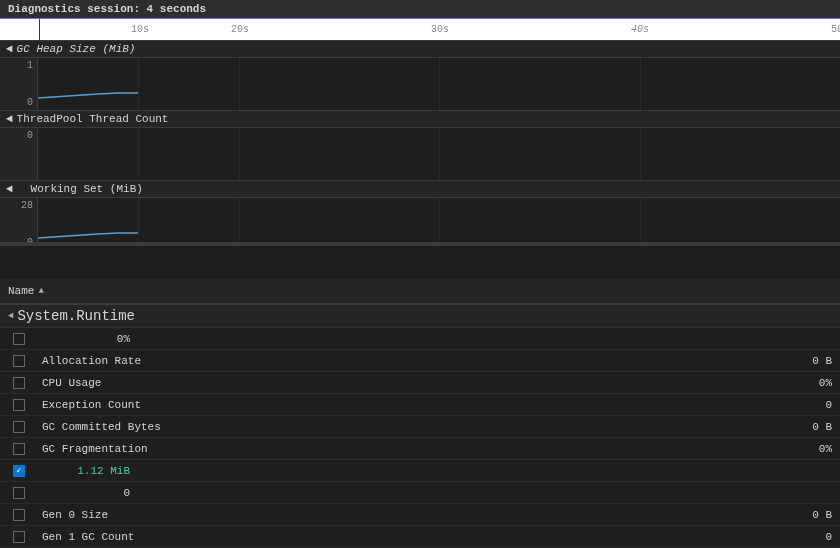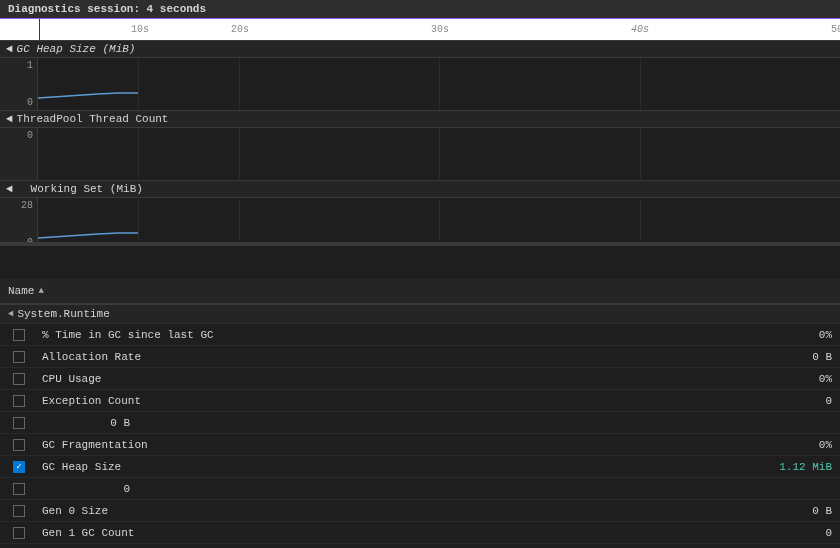--- a/index.html
+++ b/index.html
@@ -162,21 +162,21 @@
       gap: 4px;
     }
 
     .group-triangle {
       font-size: 9px;
       color: #aaa;
     }
 
     .group-name {
       color: #d4d4d4;
-      font-size: 11px;
+      font-size: 14px;
     }
 
     .metric-row {
       display: flex;
       align-items: center;
       border-bottom: 1px solid #2a2a2a;
       padding: 2px 0;
       min-height: 22px;
     }
 
@@ -340,21 +340,20 @@
       <div class="group-header">
         <span class="group-triangle">◄</span>
         <span class="group-name">System.Runtime</span>
       </div>
 
       <div id="metrics-rows">
           <div class="metric-row">
             <div class="metric-check-col">
               <div class="metric-checkbox"></div>
             </div>
-            <div class="metric-name">% Time in GC since last GC</div>
             <div class="metric-value zero">0%</div>
           </div>
           <div class="metric-row">
             <div class="metric-check-col">
               <div class="metric-checkbox"></div>
             </div>
             <div class="metric-name">Allocation Rate</div>
             <div class="metric-value zero">0 B</div>
           </div>
           <div class="metric-row">
@@ -368,34 +367,34 @@
             <div class="metric-check-col">
               <div class="metric-checkbox"></div>
             </div>
             <div class="metric-name">Exception Count</div>
             <div class="metric-value zero">0</div>
           </div>
           <div class="metric-row">
             <div class="metric-check-col">
               <div class="metric-checkbox"></div>
             </div>
+            <div class="metric-name">GC Committed Bytes</div>
             <div class="metric-value zero">0 B</div>
           </div>
           <div class="metric-row">
             <div class="metric-check-col">
               <div class="metric-checkbox"></div>
             </div>
             <div class="metric-name">GC Fragmentation</div>
             <div class="metric-value zero">0%</div>
           </div>
           <div class="metric-row">
             <div class="metric-check-col">
               <div class="metric-checkbox checked"></div>
             </div>
-            <div class="metric-name">GC Heap Size</div>
             <div class="metric-value highlight">1.12 MiB</div>
           </div>
           <div class="metric-row">
             <div class="metric-check-col">
               <div class="metric-checkbox"></div>
             </div>
             <div class="metric-value zero">0</div>
           </div>
           <div class="metric-row">
             <div class="metric-check-col">

